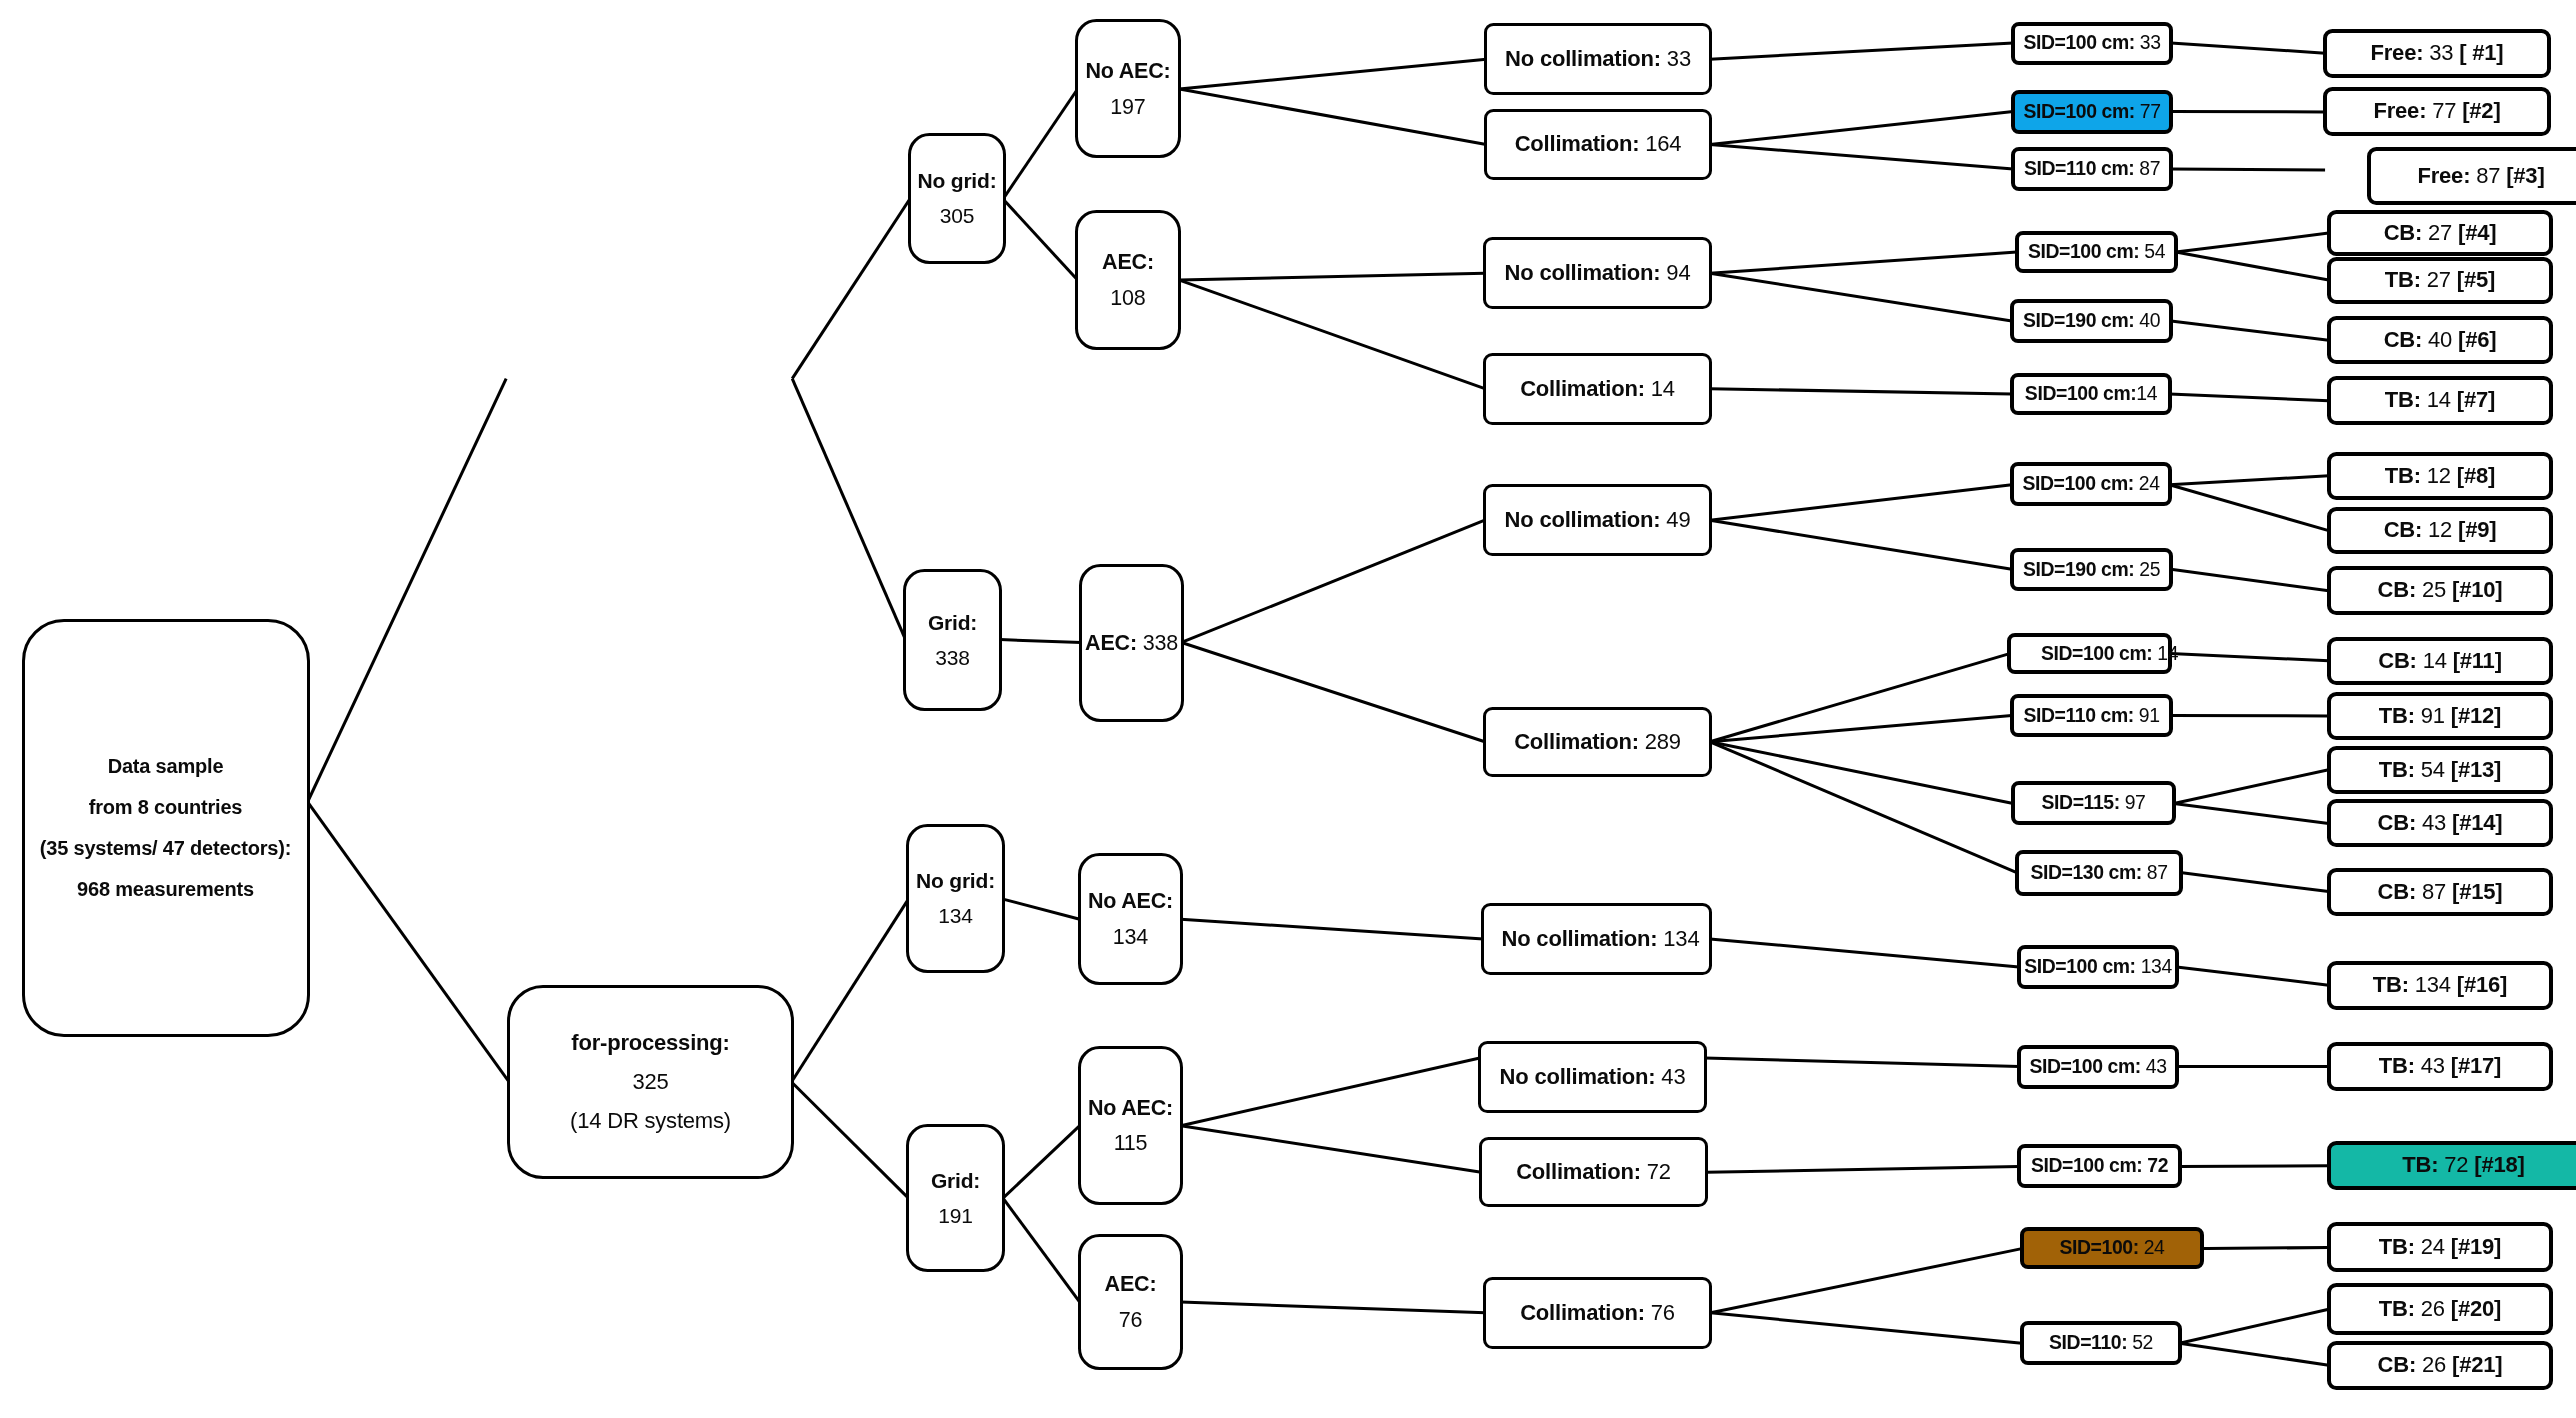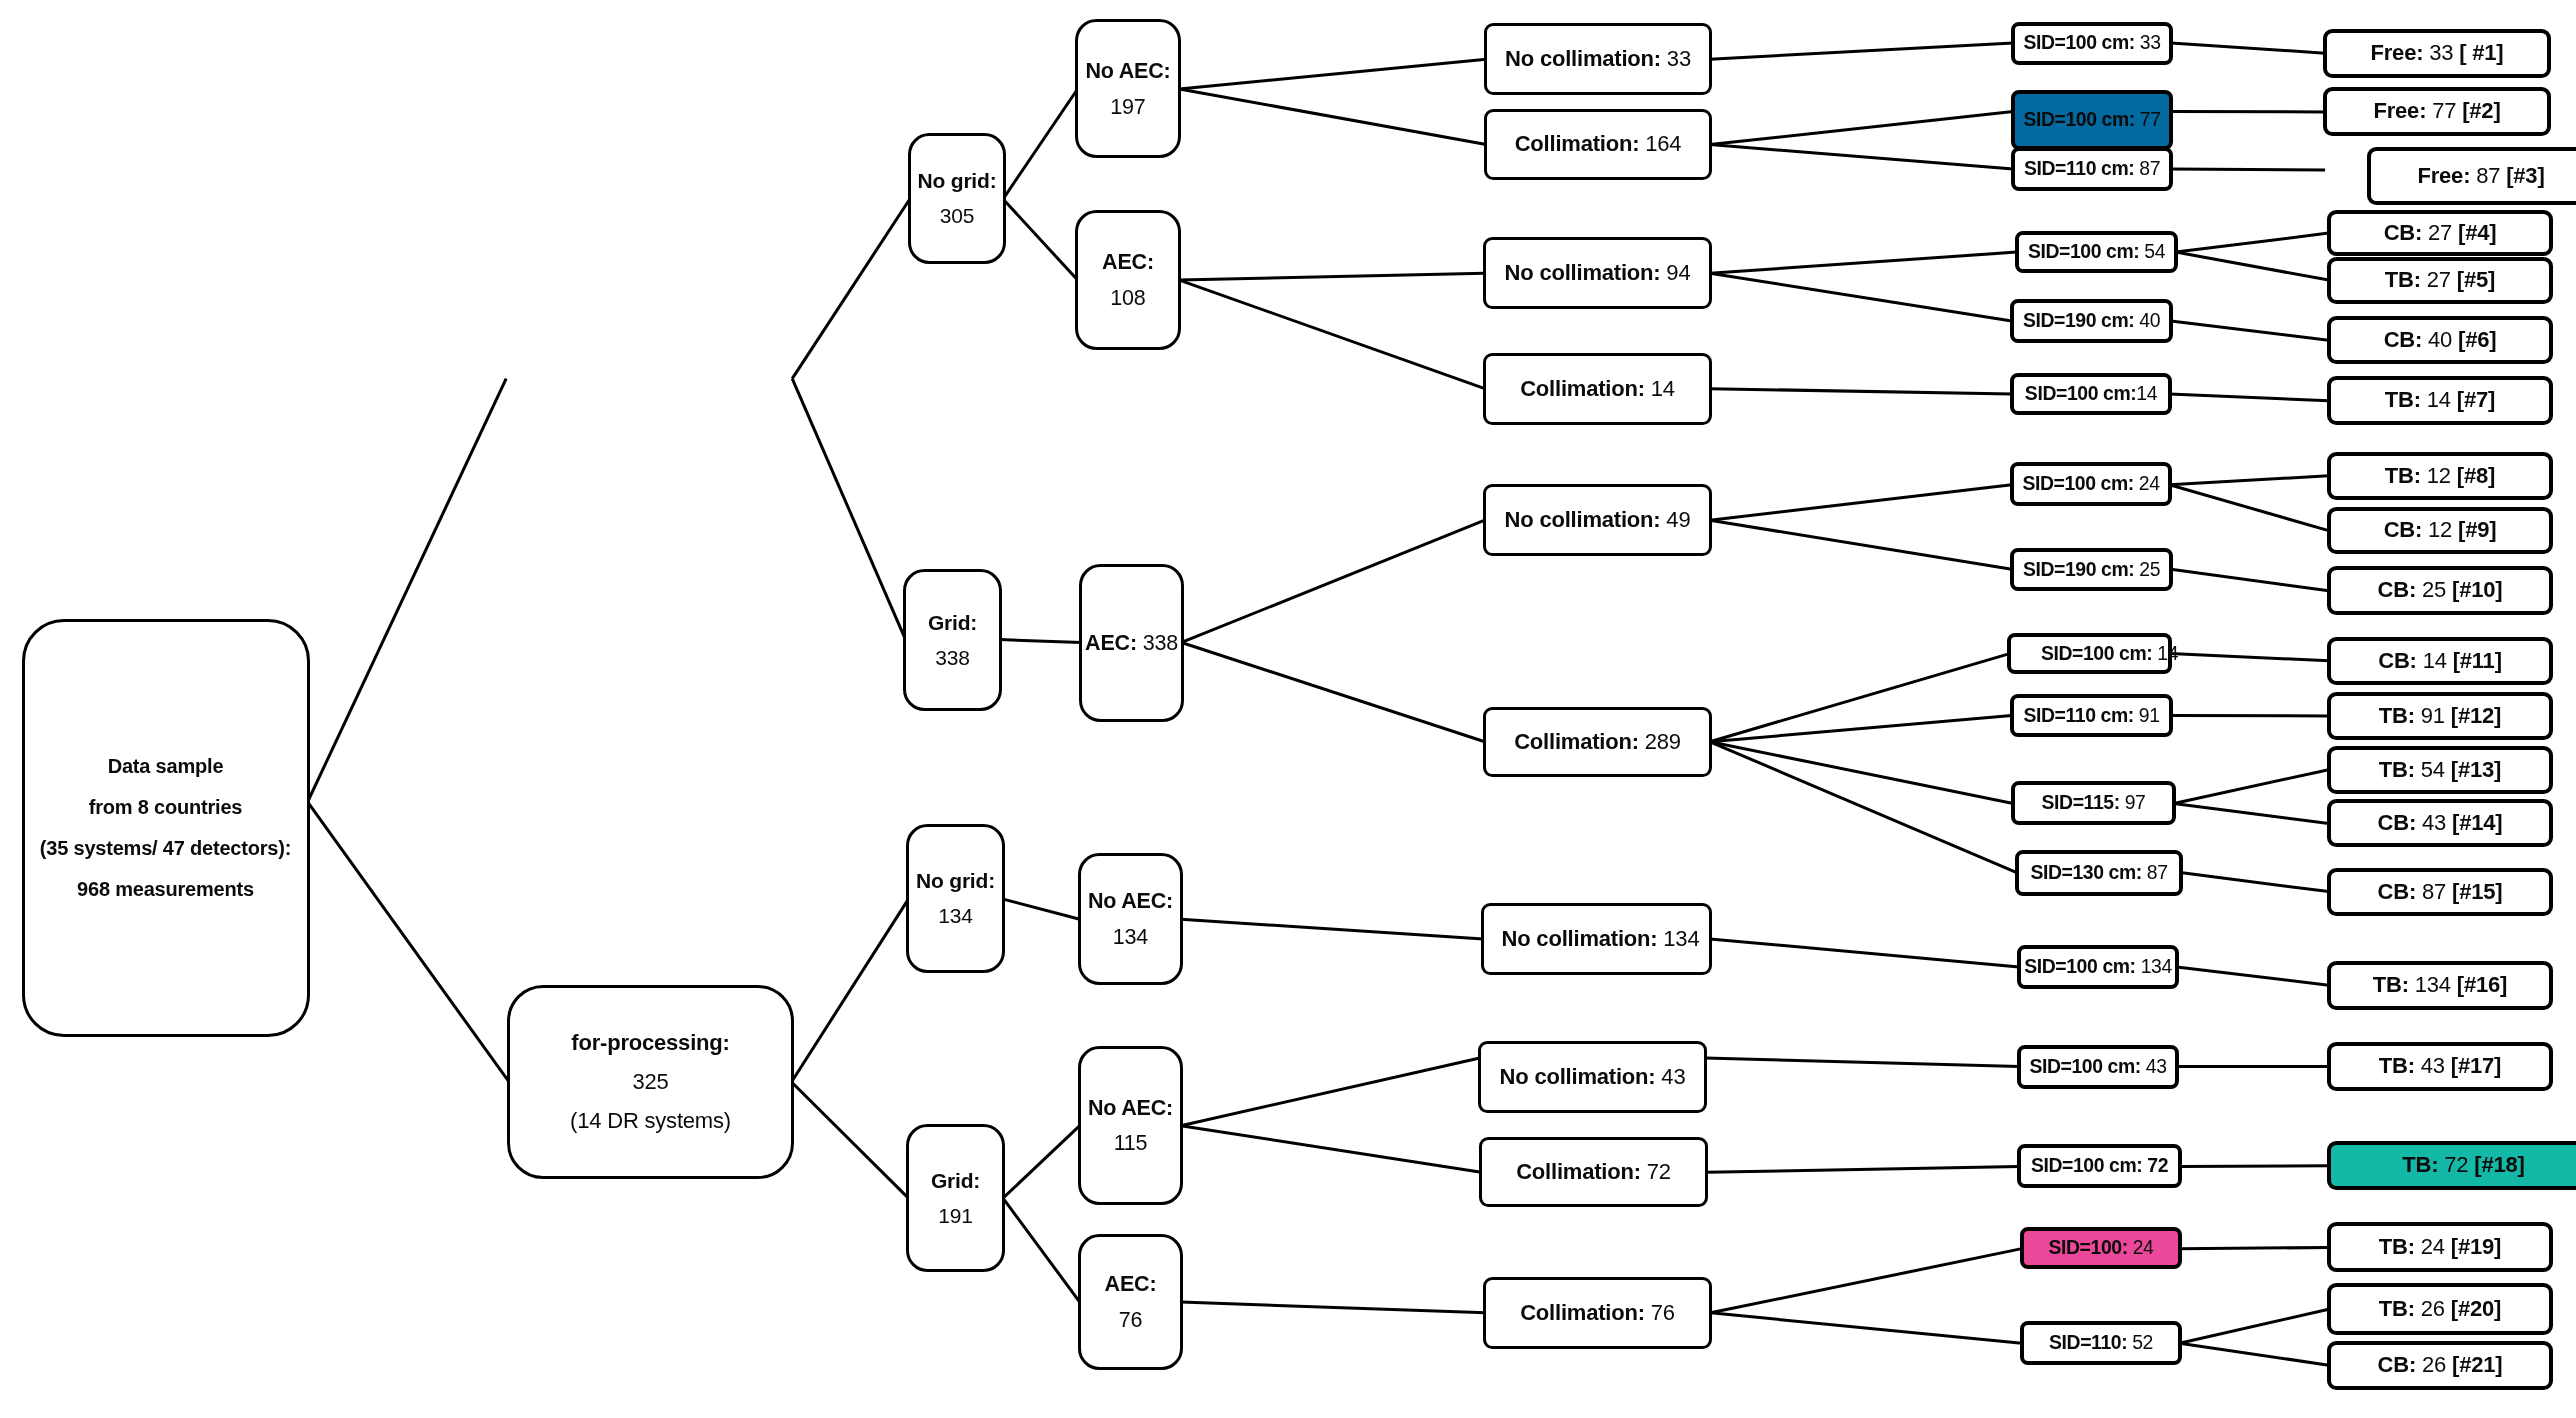--- a/index.html
+++ b/index.html
@@ -184,21 +184,21 @@
     </div>
     <div class="node lv5" style="left: 1479px; top: 1137px; width: 229px; height: 70px; background: rgb(255, 255, 255); border-color: rgb(0, 0, 0);">
       <div class="line"><span class="seg b">Collimation:</span><span class="seg"> 72</span></div>
     </div>
     <div class="node lv5" style="left: 1483px; top: 1277px; width: 229px; height: 72px; background: rgb(255, 255, 255); border-color: rgb(0, 0, 0);">
       <div class="line"><span class="seg b">Collimation:</span><span class="seg"> 76</span></div>
     </div>
     <div class="node lv6" style="left: 2011px; top: 21.5px; width: 162px; height: 43px; background: rgb(255, 255, 255); border-color: rgb(0, 0, 0);">
       <div class="line"><span class="seg b">SID=100 cm:</span><span class="seg"> 33</span></div>
     </div>
-    <div class="node lv6" style="left: 2011px; top: 90px; width: 162px; height: 60px; background: #0369a1; border-color: rgb(0, 0, 0);">
+    <div class="node lv6" style="left: 2011px; top: 90px; width: 162px; height: 44px; background: #0ea5e9; border-color: rgb(0, 0, 0);">
       <div class="line"><span class="seg b">SID=100 cm:</span><span class="seg"> 77</span></div>
     </div>
     <div class="node lv6" style="left: 2011px; top: 147px; width: 162px; height: 44px; background: rgb(255, 255, 255); border-color: rgb(0, 0, 0);">
       <div class="line"><span class="seg b">SID=110 cm:</span><span class="seg"> 87</span></div>
     </div>
     <div class="node lv6" style="left: 2015px; top: 231px; width: 163px; height: 42px; background: rgb(255, 255, 255); border-color: rgb(0, 0, 0);">
       <div class="line"><span class="seg b">SID=100 cm:</span><span class="seg"> 54</span></div>
     </div>
     <div class="node lv6" style="left: 2010px; top: 299px; width: 163px; height: 44px; background: rgb(255, 255, 255); border-color: rgb(0, 0, 0);">
       <div class="line"><span class="seg b">SID=190 cm:</span><span class="seg"> 40</span></div>
@@ -226,21 +226,21 @@
     </div>
     <div class="node lv6" style="left: 2017px; top: 945px; width: 162px; height: 44px; background: rgb(255, 255, 255); border-color: rgb(0, 0, 0);">
       <div class="line"><span class="seg b">SID=100 cm:</span><span class="seg"> 134</span></div>
     </div>
     <div class="node lv6" style="left: 2017px; top: 1045px; width: 162px; height: 44px; background: rgb(255, 255, 255); border-color: rgb(0, 0, 0);">
       <div class="line"><span class="seg b">SID=100 cm:</span><span class="seg"> 43</span></div>
     </div>
     <div class="node lv6" style="left: 2017px; top: 1144px; width: 165px; height: 44px; background: rgb(255, 255, 255); border-color: rgb(0, 0, 0);">
       <div class="line"><span class="seg b">SID=100 cm:</span><span class="seg b"> 72</span></div>
     </div>
-    <div class="node lv6" style="left: 2020px; top: 1227px; width: 162px; height: 42px; background: #ec4899; border-color: rgb(0, 0, 0);">
+    <div class="node lv6" style="left: 2020px; top: 1227px; width: 184px; height: 42px; background: #a16207; border-color: rgb(0, 0, 0);">
       <div class="line"><span class="seg b">SID=100:</span><span class="seg"> 24</span></div>
     </div>
     <div class="node lv6" style="left: 2020px; top: 1321px; width: 162px; height: 44px; background: rgb(255, 255, 255); border-color: rgb(0, 0, 0);">
       <div class="line"><span class="seg b">SID=110:</span><span class="seg"> 52</span></div>
     </div>
     <div class="node lv7" style="left: 2323px; top: 29px; width: 228px; height: 49px; background: rgb(255, 255, 255); border-color: rgb(0, 0, 0);">
       <div class="line"><span class="seg b">Free:</span><span class="seg"> 33 </span><span class="seg b">[ #1]</span></div>
     </div>
     <div class="node lv7" style="left: 2323px; top: 87px; width: 228px; height: 49px; background: rgb(255, 255, 255); border-color: rgb(0, 0, 0);">
       <div class="line"><span class="seg b">Free:</span><span class="seg"> 77 </span><span class="seg b">[#2]</span></div>

